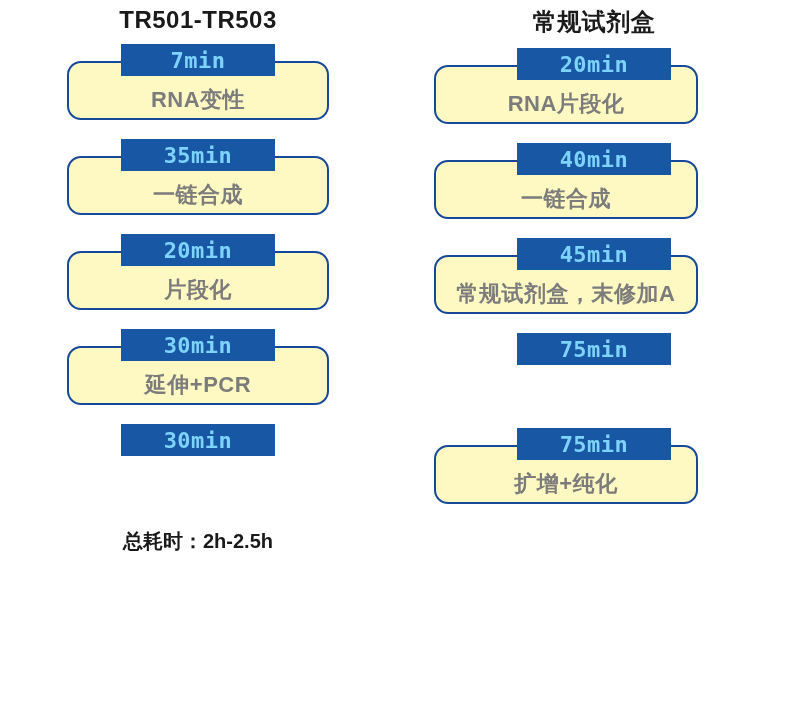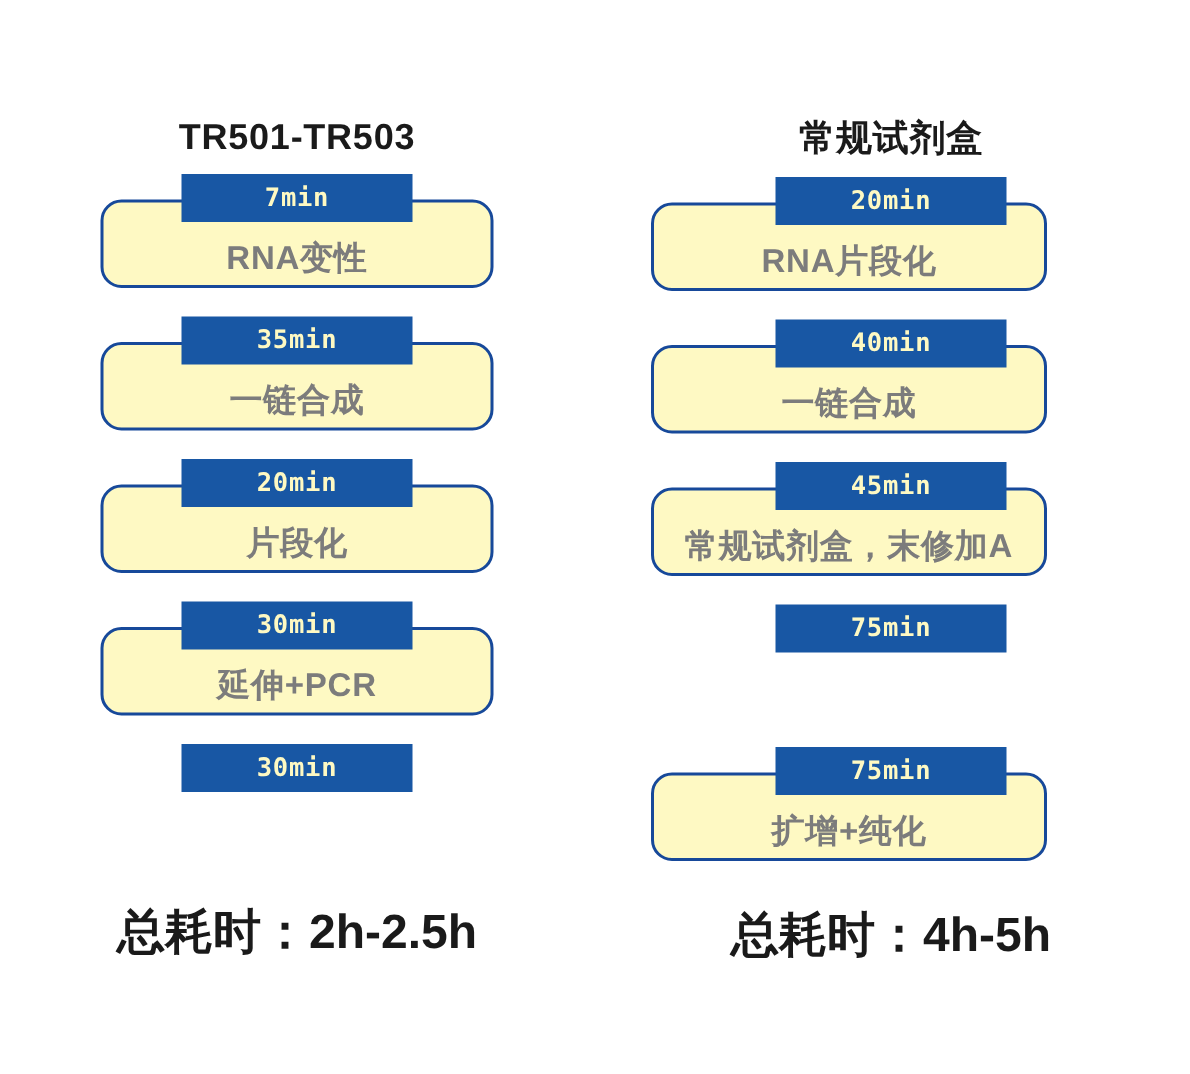--- a/index.html
+++ b/index.html
@@ -12,21 +12,20 @@
     background: #ffffff;
     font-family: "Liberation Sans", "DejaVu Sans", sans-serif;
     overflow: hidden;
   }
   .diagram {
     position: relative;
     width: 793px;
     height: 716px;
     display: flex;
     flex-direction: row;
-    align-items: center;
   }
   .column {
     position: relative;
     width: 396px;
     box-sizing: border-box;
     display: flex;
     flex-direction: column;
     align-items: center;
   }
   .col-title {
@@ -74,33 +73,33 @@
     line-height: 1.1;
   }
   .time-badge {
     position: absolute;
     top: 0;
     left: 50%;
     transform: translateX(-50%);
     width: 154px;
     height: 32px;
     background: #1857a4;
-    color: #fef9c3;
-    font-size: 17px;
+    color: #7dd3fc;
+    font-size: 22px;
     font-weight: bold;
     letter-spacing: 0.5px;
     display: flex;
     align-items: center;
     justify-content: center;
     font-family: "DejaVu Sans Mono", monospace;
     z-index: 2;
   }
   .total {
     margin-top: 28px;
-    font-size: 32px;
+    font-size: 20px;
     font-weight: bold;
     color: #1a1a1a;
     text-align: center;
     white-space: nowrap;
   }
   .wide .step-box { width: 264px; }
   .wide .step { width: 320px; }
 </style>
 </head>
 <body>
@@ -177,16 +176,15 @@
       </div>
 
       <div class="step">
         <div class="step-box">
           <span class="step-label">扩增+纯化</span>
         </div>
         <div class="time-badge">75min</div>
       </div>
 
     </div>
-    <div class="total">总耗时：4h-5h</div>
   </div>
 
 </div>
 
 </body></html>

